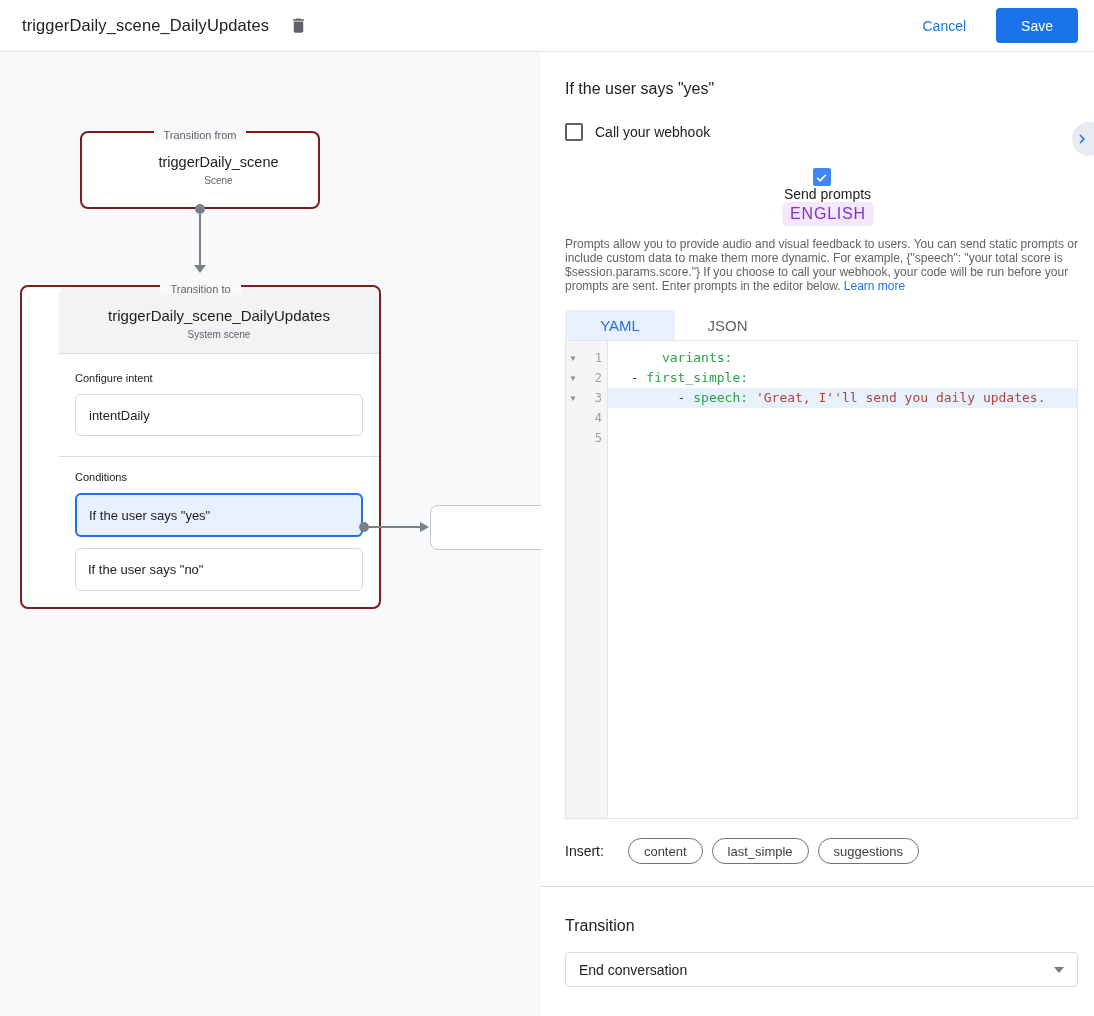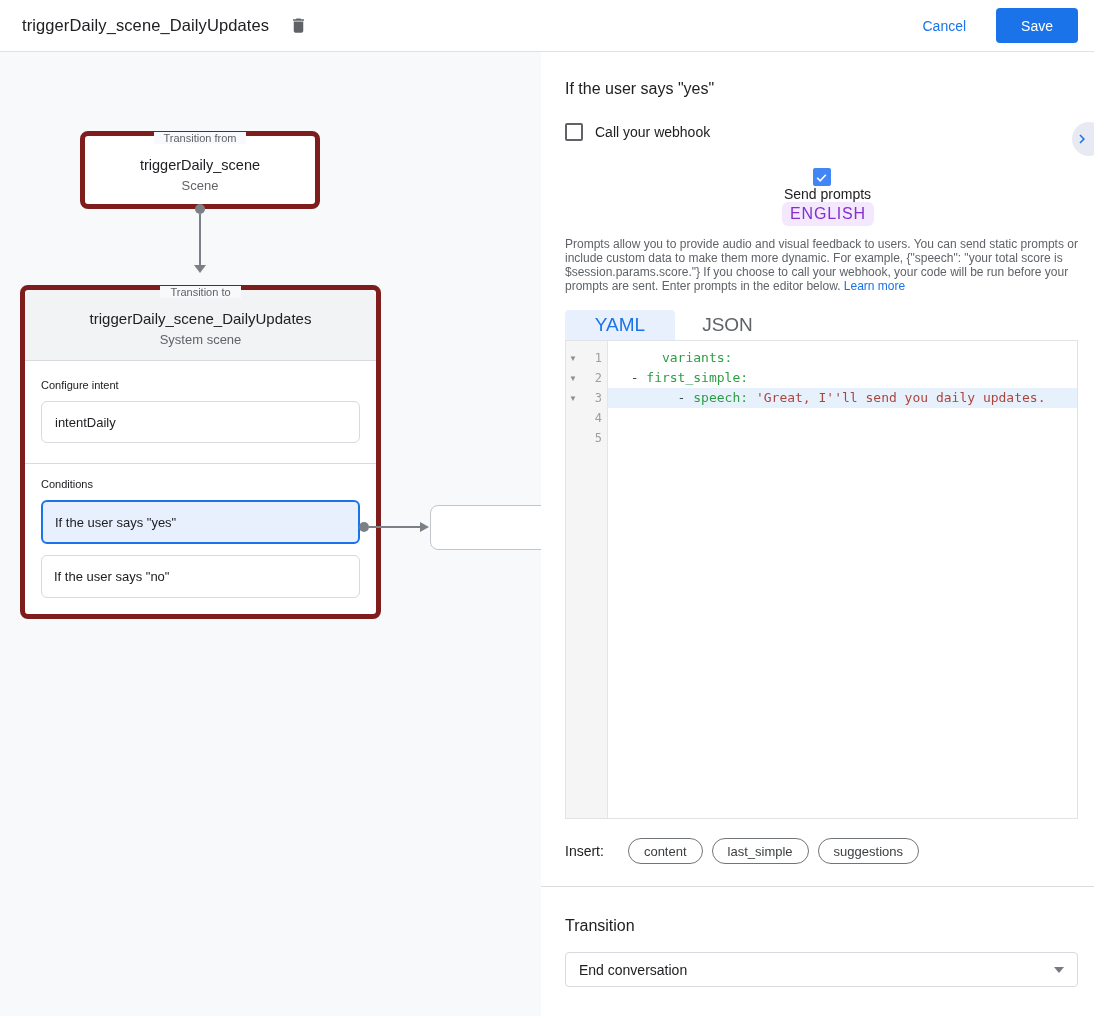--- a/index.html
+++ b/index.html
@@ -19,26 +19,26 @@
     font-family:inherit; margin-right:30px; cursor:pointer; }
   .btn-primary { background:#1a73e8; color:#fff; border:none; border-radius:4px;
     font-size:14px; font-weight:500; font-family:inherit; padding:0 25px; height:35px; cursor:pointer; }
 
   
   .content { display:flex; height:964px; }
   .canvas { width:541px; background:#f8f9fa; position:relative; overflow:hidden; flex:none; }
   .detail { flex:1; background:#fff; position:relative; padding:0 16px 0 24px; }
 
   
-  .node { position:absolute; border:5px solid #7f1d1d; border-radius:8px; background:#fff; }
+  .node { position:absolute; border:2px solid #7f1d1d; border-radius:8px; background:#fff;padding-left:37px; }
   .node-legend { position:absolute; top:-8px; left:0; right:0; text-align:center; pointer-events:none; }
   .node-legend span { font-size:11px; color:#5f6368; background:#f8f9fa; padding:0 10px; }
   #node-from { left:80px; top:79px; width:240px; height:78px; text-align:center; padding-top:21px; }
   .node-title { font-size:14.5px; color:#202124; }
-  .node-subtitle { font-size:13px; color:#5f6368; margin-top:5px; }
+  .node-subtitle { font-size:10px; color:#5f6368; margin-top:5px; }
   #node-to { left:20px; top:233px; width:361px; }
   .node-header { background:#f1f3f4; border-bottom:1px solid #d7dade; border-radius:8px 8px 0 0;
     text-align:center; padding:20px 8px 13px; }
   .node-header .node-title { font-size:15px; }
   .node-section-intent { padding:18px 16px 20px; }
   .node-label { font-size:11px; color:#202124; }
   .intent-box { margin-top:10px; height:42px; border:1px solid #d7dade; border-radius:6px;
     background:#fff; display:flex; align-items:center; padding:0 13px; font-size:13px; }
   .node-divider { border-top:1px solid #d7dade; }
   .node-section-cond { padding:14px 16px 16px; }
@@ -72,21 +72,21 @@
   .checkbox.checked { background:#4285f4; border-color:#4285f4; }
   .checkbox svg { width:13px; height:13px; fill:none; stroke:#fff; stroke-width:3; }
   .check-label { margin-left:12px; font-size:14px; font-weight:500; color:#202124; }
   .lang-badge { margin-left:13px; background:#f3e8fd; color:#8430ce; font-size:16px;
     font-weight:500; letter-spacing:.8px; padding:3px 8px; border-radius:6px; }
 
   .desc { margin-top:11px; font-size:12px; line-height:14px; color:#5f6368; }
   .link { color:#1a73e8; text-decoration:none; cursor:pointer; }
 
   .tabs { margin-top:17px; display:flex; }
-  .tab { height:30px; display:flex; align-items:center; justify-content:center; font-size:19px;
+  .tab { height:30px; display:flex; align-items:center; justify-content:center; font-size:15px;
     font-weight:500; cursor:pointer; }
   .tab-yaml { width:110px; background:#e8f0fe; color:#1a73e8; border-radius:4px 4px 0 0; }
   .tab-json { width:105px; color:#5f6368; }
 
   .editor { height:479px; border:1px solid #e2e3e5; display:flex; background:#fff; }
   .gutter { width:42px; background:#f5f5f5; border-right:1px solid #e5e5e5; padding-top:7px; flex:none; }
   .gutter-row { height:20px; display:flex; align-items:center; }
   .fold-icon { width:13px; padding-left:3px; font-size:8px; color:#8a8f94; }
   .fold-icon.has-fold::before { content:"▼"; }
   .lnum { flex:1; text-align:right; padding-right:5px; font-family:"DejaVu Sans Mono", monospace;

